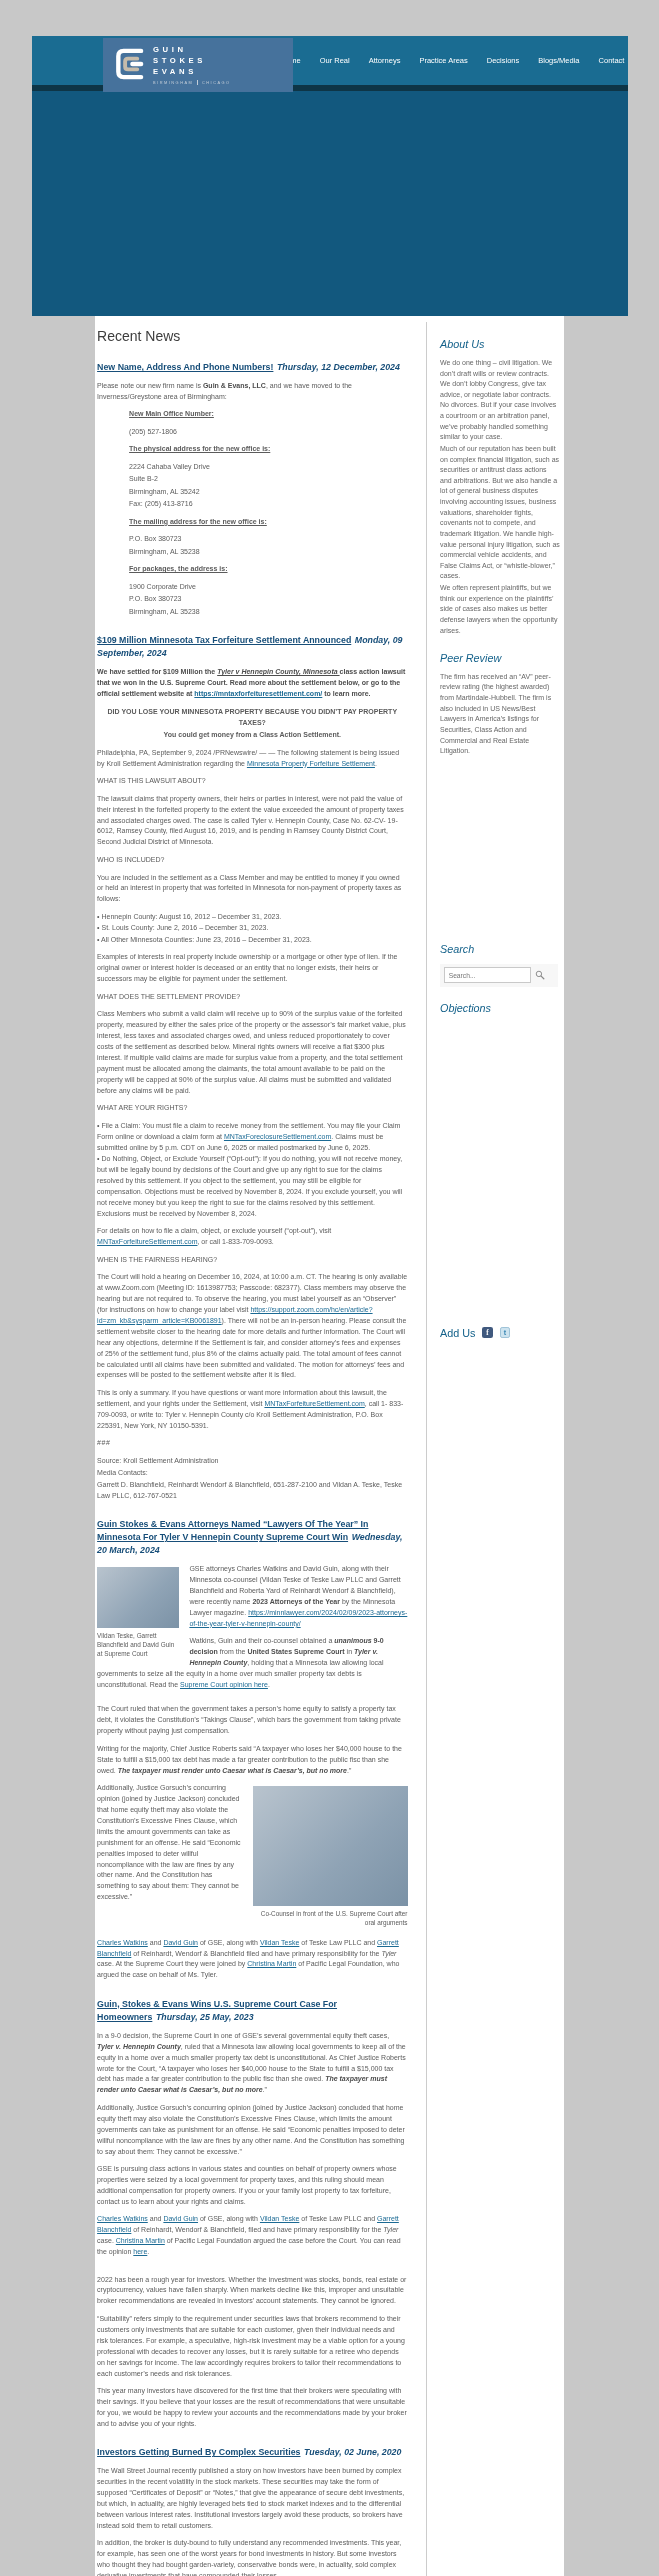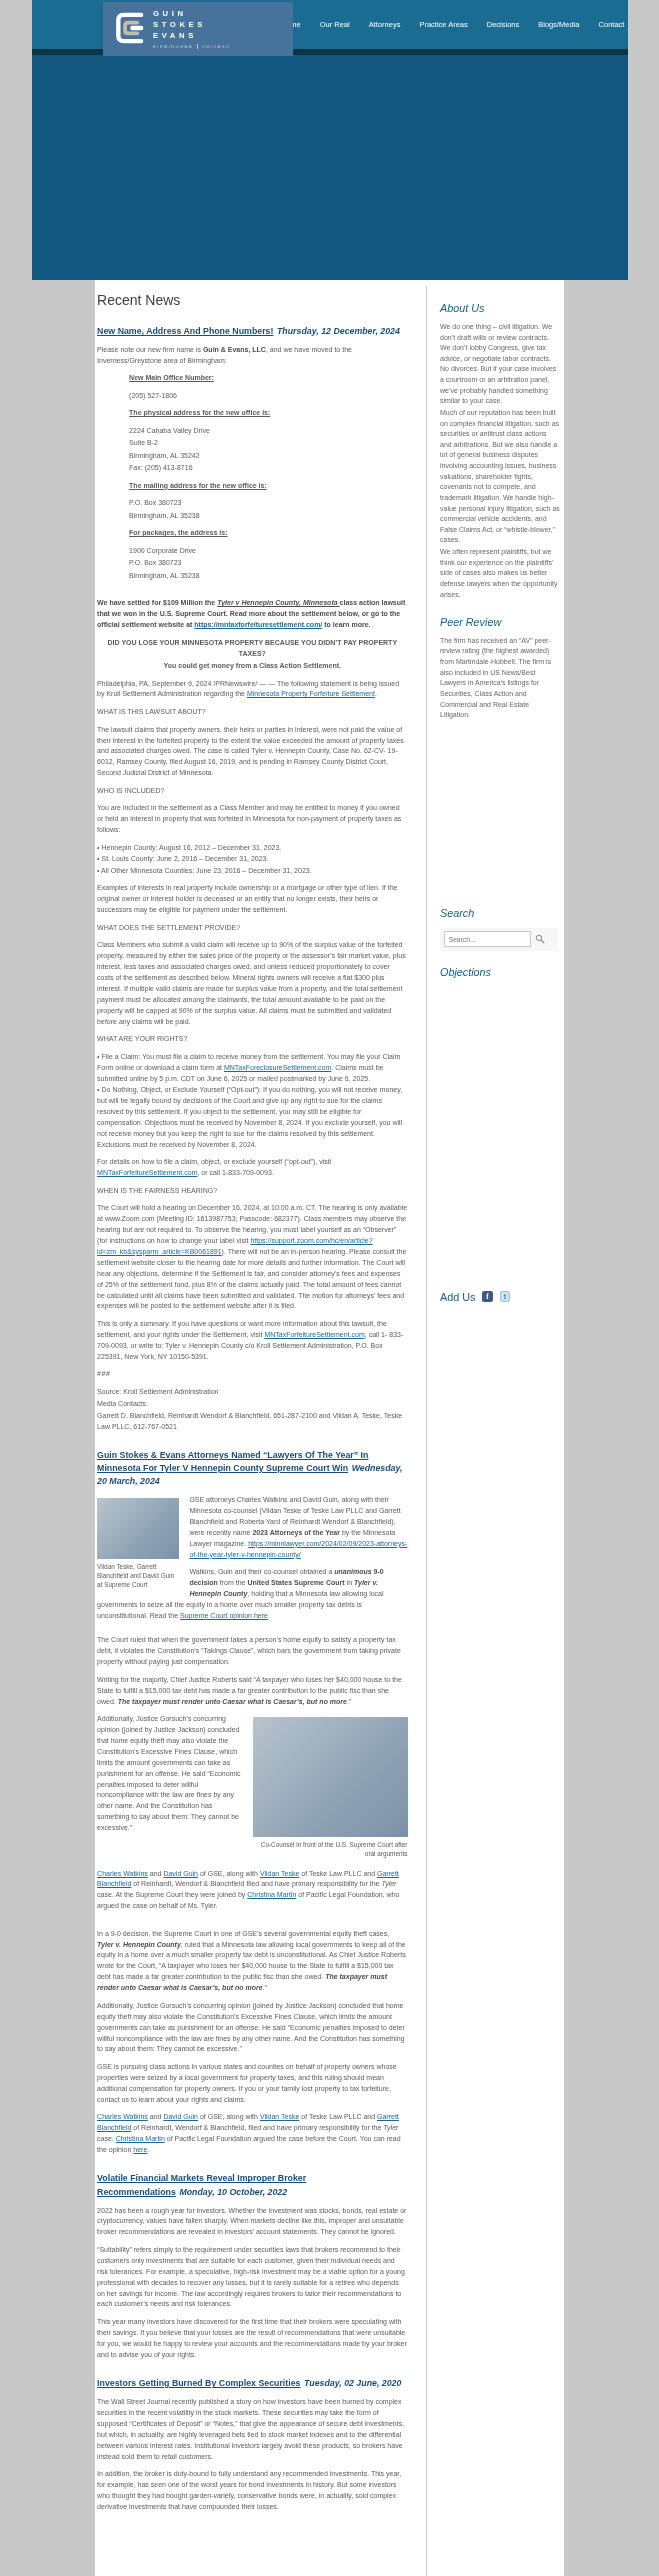--- a/index.html
+++ b/index.html
@@ -1,19 +1,19 @@
 <!DOCTYPE html>
 <html style="font-size:8.2px"><head>
 <meta charset="utf-8">
 <style>
   html,body{margin:0;padding:0;}
   body{background:#c8c8c8;font-family:"Liberation Sans",sans-serif;}
   .wrap{width:596px;margin:0 auto;position:relative;}
   
-  .topbar{position:relative;height:49px;background:#1a6c92;border-bottom:6.7px solid #0e3546;}
+  .topbar{position:relative;height:49px;background:#1a6c92;border-bottom:6.7px solid #0e3546;margin-top:36px;}
   .logo{position:absolute;left:71px;top:1.5px;width:190px;height:54px;background:#46729c;
         display:flex;align-items:center;gap:8.2px;padding-left:10.3px;box-sizing:border-box;z-index:5;cursor:pointer;}
   .logo-text{display:flex;flex-direction:column;}
   .logo-text .word{color:#ffffff;font-size:7.7px;font-weight:700;letter-spacing:3.6px;line-height:1.45;}
   .logo-sub{margin-top:2.6px;color:#c3cdd8;font-size:3.9px;letter-spacing:1.5px;display:flex;gap:4.1px;align-items:center;}
   .logo-sub .bar{width:0.5px;height:4.6px;background:#c3cdd8;display:inline-block;}
   .main-nav{position:absolute;right:3.1px;top:0;height:49px;display:flex;align-items:center;gap:19px;list-style:none;margin:0;padding:0;}
   .main-nav a{color:#ffffff;font-size:7.5px;text-decoration:none;cursor:pointer;}
   .hero{height:225px;background:#12587e;}
   
@@ -129,20 +129,21 @@
         <p class="lbl">For packages, the address is:</p>
         <div class="addr">
           <p>1900 Corporate Drive</p>
           <p>P.O. Box 380723</p>
           <p>Birmingham, AL 35238</p>
         </div>
       </div>
     </article>
 
     <article>
+      <h2 class="art-h"><a class="t">$109 Million Minnesota Tax Forfeiture Settlement Announced</a><span class="date">Monday, 09 September, 2024</span></h2>
       <p><span class="seg-b">We have settled for $109 Million the </span><span class="seg-bui">Tyler v Hennepin County, Minnesota </span><span class="seg-b">class action lawsuit that we won in the U.S. Supreme Court. Read more about the settlement below, or go to the official settlement website at </span><span class="seg-ab">https://mntaxforfeituresettlement.com/</span><span class="seg-b"> to learn more.</span></p>
       <p class="center-b">DID YOU LOSE YOUR MINNESOTA PROPERTY BECAUSE YOU DIDN’T PAY PROPERTY TAXES?</p>
       <p class="center-b" style="margin-top:-5.2px;">You could get money from a Class Action Settlement.</p>
       <p><span>Philadelphia, PA, September 9, 2024 /PRNewswire/ — — The following statement is being issued by Kroll Settlement Administration regarding the </span><span class="seg-a">Minnesota Property Forfeiture Settlement</span><span>.</span></p>
       <p class="q">WHAT IS THIS LAWSUIT ABOUT?</p>
       <p class="ans">The lawsuit claims that property owners, their heirs or parties in interest, were not paid the value of their interest in the forfeited property to the extent the value exceeded the amount of property taxes and associated charges owed. The case is called Tyler v. Hennepin County, Case No. 62-CV- 19-6012, Ramsey County, filed August 16, 2019, and is pending in Ramsey County District Court, Second Judicial District of Minnesota.</p>
       <p class="q">WHO IS INCLUDED?</p>
       <p class="ans">You are included in the settlement as a Class Member and may be entitled to money if you owned or held an interest in property that was forfeited in Minnesota for non-payment of property taxes as follows:</p>
       <ul class="bullets">
         <li>Hennepin County: August 16, 2012 – December 31, 2023.</li>
@@ -187,28 +188,28 @@
           <div class="img"></div>
           <div class="caption">Co-Counsel in front of the U.S. Supreme Court after oral arguments</div>
         </div>
         <p>Additionally, Justice Gorsuch’s concurring opinion (joined by Justice Jackson) concluded that home equity theft may also violate the Constitution’s Excessive Fines Clause, which limits the amount governments can take as punishment for an offense. He said “Economic penalties imposed to deter willful noncompliance with the law are fines by any other name. And the Constitution has something to say about them: They cannot be excessive.”</p>
         <div class="clear"></div>
       </div>
       <p><span class="seg-a">Charles Watkins</span><span> and </span><span class="seg-a">David Guin</span><span> of GSE, along with </span><span class="seg-a">Vildan Teske</span><span> of Teske Law PLLC and </span><span class="seg-a">Garrett Blanchfield</span><span> of Reinhardt, Wendorf &amp; Blanchfield filed and have primary responsibility for the </span><span class="seg-i">Tyler</span><span> case.  At the Supreme Court they were joined by </span><span class="seg-a">Christina Martin</span><span> of Pacific Legal Foundation, who argued the case on behalf of Ms. Tyler.</span></p>
     </article>
 
     <article>
+      <h2 class="art-h"><a class="t">Guin, Stokes &amp; Evans Wins U.S. Supreme Court Case For Homeowners</a><span class="date">Thursday, 25 May, 2023</span></h2>
       <p><span>In a 9-0 decision, the Supreme Court in one of GSE’s several governmental equity theft cases, </span><span class="seg-bi">Tyler v. Hennepin County</span><span>, ruled that a Minnesota law allowing local governments to keep all of the equity in a home over a much smaller property tax debt is unconstitutional. As Chief Justice Roberts wrote for the Court, “A taxpayer who loses her $40,000 house to the State to fulfill a $15,000 tax debt has made a far greater contribution to the public fisc than she owed. </span><span class="seg-bi">The taxpayer must render unto Caesar what is Caesar’s, but no more</span><span>.”</span></p>
       <p>Additionally, Justice Gorsuch’s concurring opinion (joined by Justice Jackson) concluded that home equity theft may also violate the Constitution’s Excessive Fines Clause, which limits the amount governments can take as punishment for an offense. He said “Economic penalties imposed to deter willful noncompliance with the law are fines by any other name. And the Constitution has something to say about them: They cannot be excessive.”</p>
       <p>GSE is pursuing class actions in various states and counties on behalf of property owners whose properties were seized by a local government for property taxes, and this ruling should mean additional compensation for property owners. If you or your family lost property to tax forfeiture, contact us to learn about your rights and claims.</p>
       <p><span class="seg-a">Charles Watkins</span><span> and </span><span class="seg-a">David Guin</span><span> of GSE, along with </span><span class="seg-a">Vildan Teske</span><span> of Teske Law PLLC and </span><span class="seg-a">Garrett Blanchfield</span><span> of Reinhardt, Wendorf &amp; Blanchfield, filed and have primary responsibility for the </span><span class="seg-i">Tyler</span><span> case. </span><span class="seg-a">Christina Martin</span><span> of Pacific Legal Foundation argued the case before the Court. You can read the opinion </span><span class="seg-a">here</span><span>.</span></p>
     </article>
 
     <article>
-      <h2 class="art-h"><a class="t">Volatile Financial Markets Reveal Improper Broker Recommendations</a><span class="date">Monday, 10 October, 2022</span></h2>
       <p>2022 has been a rough year for investors. Whether the investment was stocks, bonds, real estate or cryptocurrency, values have fallen sharply. When markets decline like this, improper and unsuitable broker recommendations are revealed in investors’ account statements. They cannot be ignored.</p>
       <p>“Suitability” refers simply to the requirement under securities laws that brokers recommend to their customers only investments that are suitable for each customer, given their individual needs and risk tolerances. For example, a speculative, high-risk investment may be a viable option for a young professional with decades to recover any losses, but it is rarely suitable for a retiree who depends on her savings for income. The law accordingly requires brokers to tailor their recommendations to each customer’s needs and risk tolerances.</p>
       <p>This year many investors have discovered for the first time that their brokers were speculating with their savings. If you believe that your losses are the result of recommendations that were unsuitable for you, we would be happy to review your accounts and the recommendations made by your broker and to advise you of your rights.</p>
     </article>
 
     <article>
       <h2 class="art-h"><a class="t">Investors Getting Burned By Complex Securities</a><span class="date">Tuesday, 02 June, 2020</span></h2>
       <p>The Wall Street Journal recently published a story on how investors have been burned by complex securities in the recent volatility in the stock markets. These securities may take the form of supposed “Certificates of Deposit” or “Notes,” that give the appearance of secure debt investments, but which, in actuality, are highly leveraged bets tied to stock market indexes and to the differential between various interest rates. Institutional investors largely avoid these products, so brokers have instead sold them to retail customers.</p>
       <p>In addition, the broker is duty-bound to fully understand any recommended investments. This year, for example, has seen one of the worst years for bond investments in history. But some investors who thought they had bought garden-variety, conservative bonds were, in actuality, sold complex derivative investments that have compounded their losses.</p>
 

